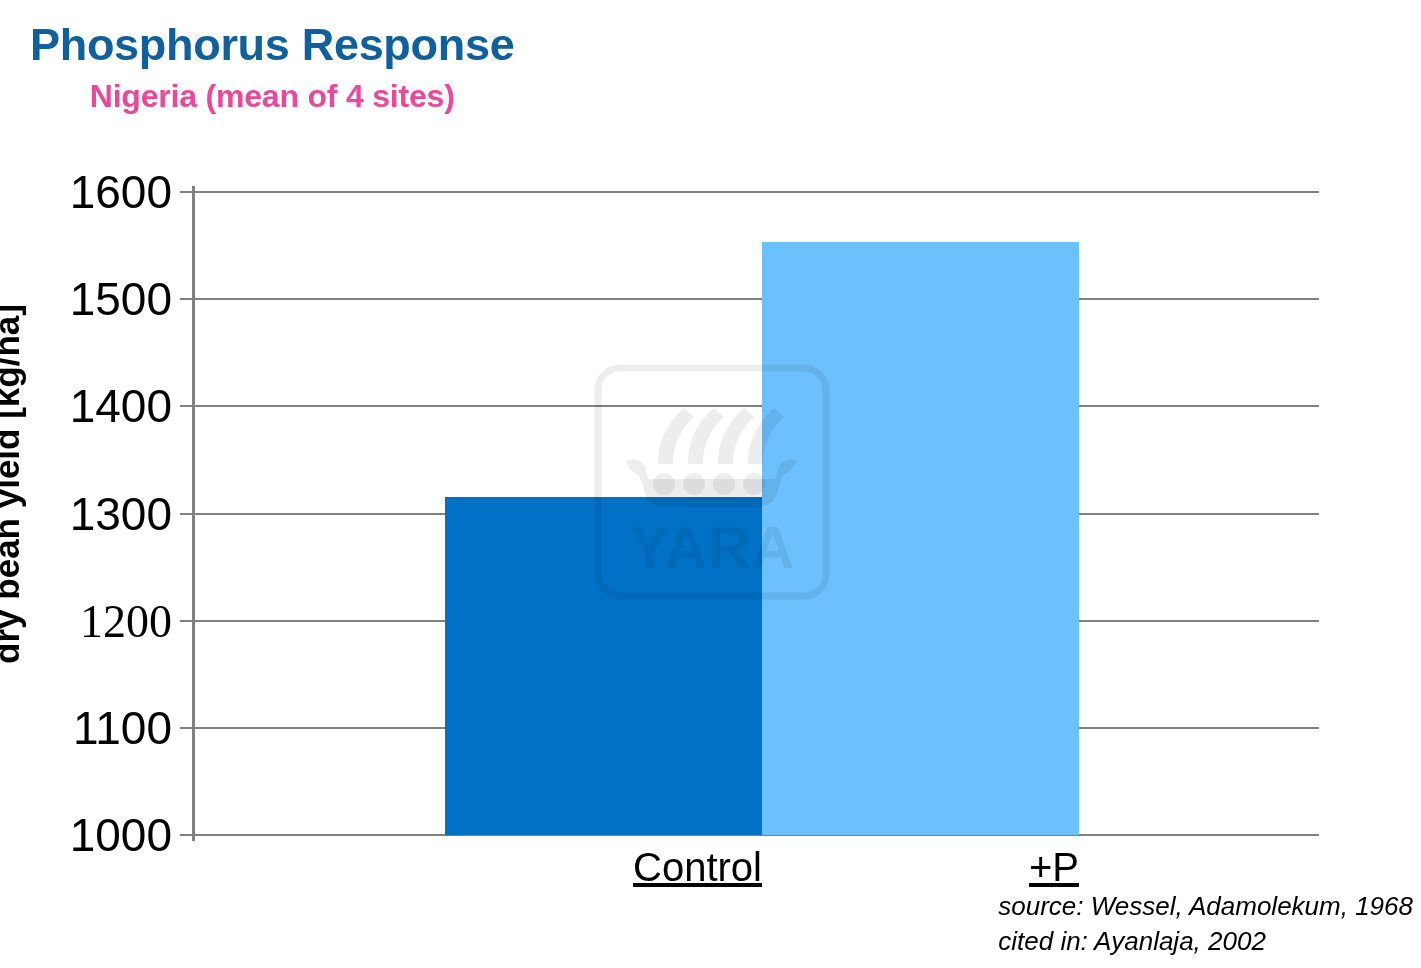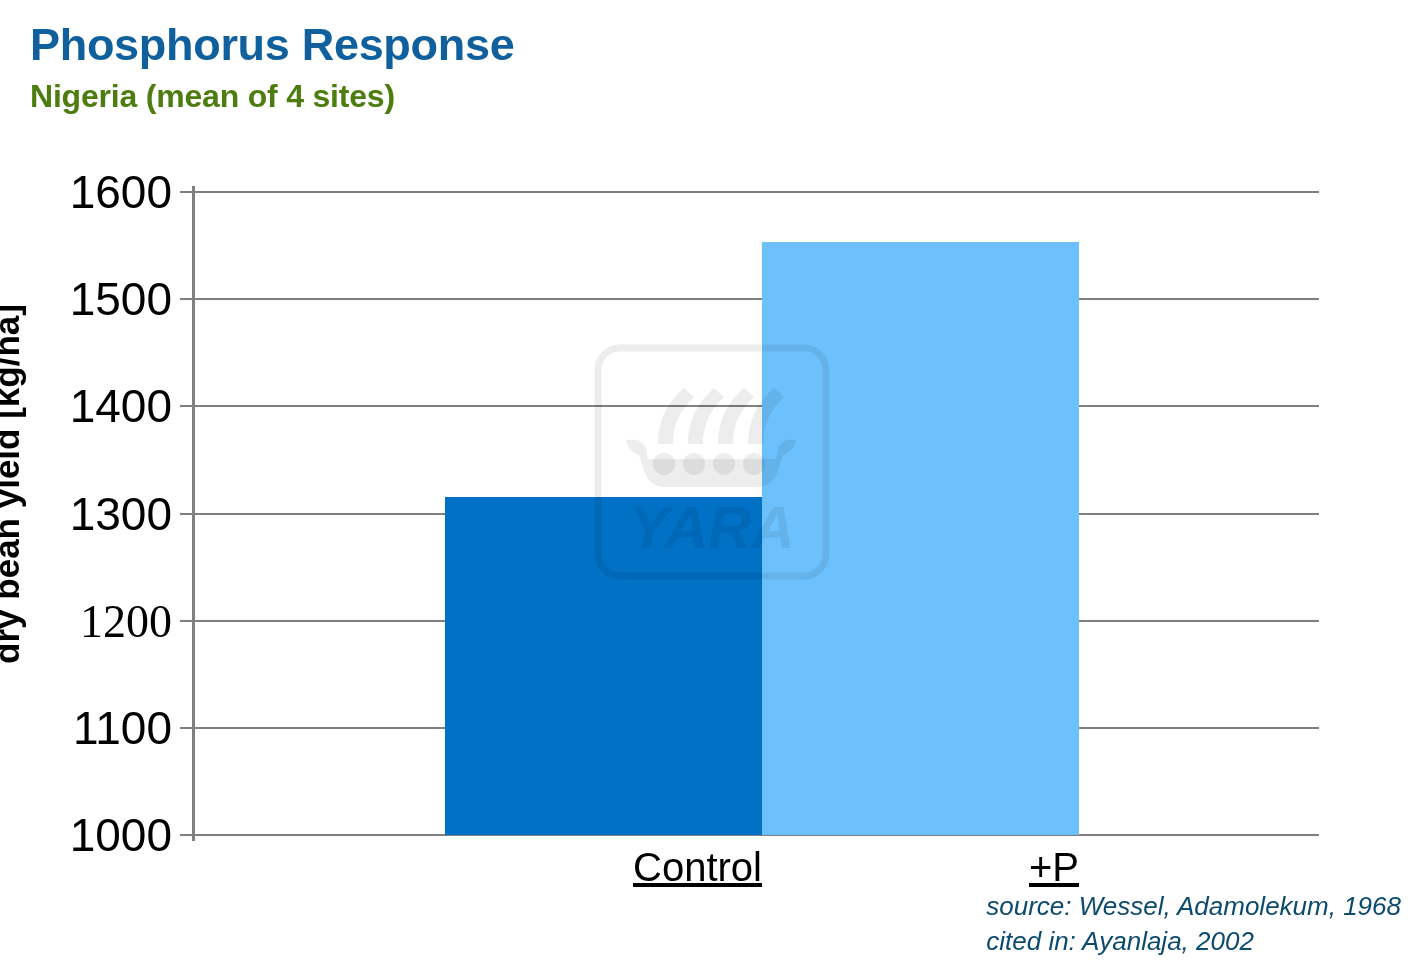--- a/index.html
+++ b/index.html
@@ -25,25 +25,26 @@
     font-size: 45px;
     font-weight: bold;
     color: #10609E;
     line-height: 1.0;
     letter-spacing: -0.3px;
     white-space: nowrap;
   }
   #chart-subtitle {
     font-size: 32px;
     font-weight: bold;
-    color: #4d7c0f;
+    color: #ec4899;
     line-height: 1.0;
     margin-top: 13px;
     letter-spacing: -0.2px;
     white-space: nowrap;
+    text-align: center;
   }
 
   
   #plot-area {
     position: absolute;
     left: 192px;
     top: 192px;
     width: 1127px;
     height: 643px;
   }
@@ -120,37 +121,36 @@
     color: #000000;
     text-align: right;
     white-space: nowrap;
     text-decoration: underline;
   }
 
   
   #watermark {
     position: absolute;
     left: 592px;
-    top: 342px;
+    top: 362px;
     width: 240px;
     height: 240px;
     pointer-events: none;
-    font-style: italic;
   }
   #watermark svg { display: block; width: 100%; height: 100%; }
 
   
   #source-block {
     position: absolute;
-    right: 20px;
+    right: 8px;
     bottom: 10px;
     text-align: left;
     font-size: 26px;
     font-style: italic;
-    color: #0c4a6e;
+    color: #000000;
     line-height: 1.32;
   }
 </style>
 </head>
 <body>
 
 <div id="title-block">
   <div id="chart-title">Phosphorus Response</div>
   <div id="chart-subtitle">Nigeria (mean of 4 sites)</div>
 </div>

